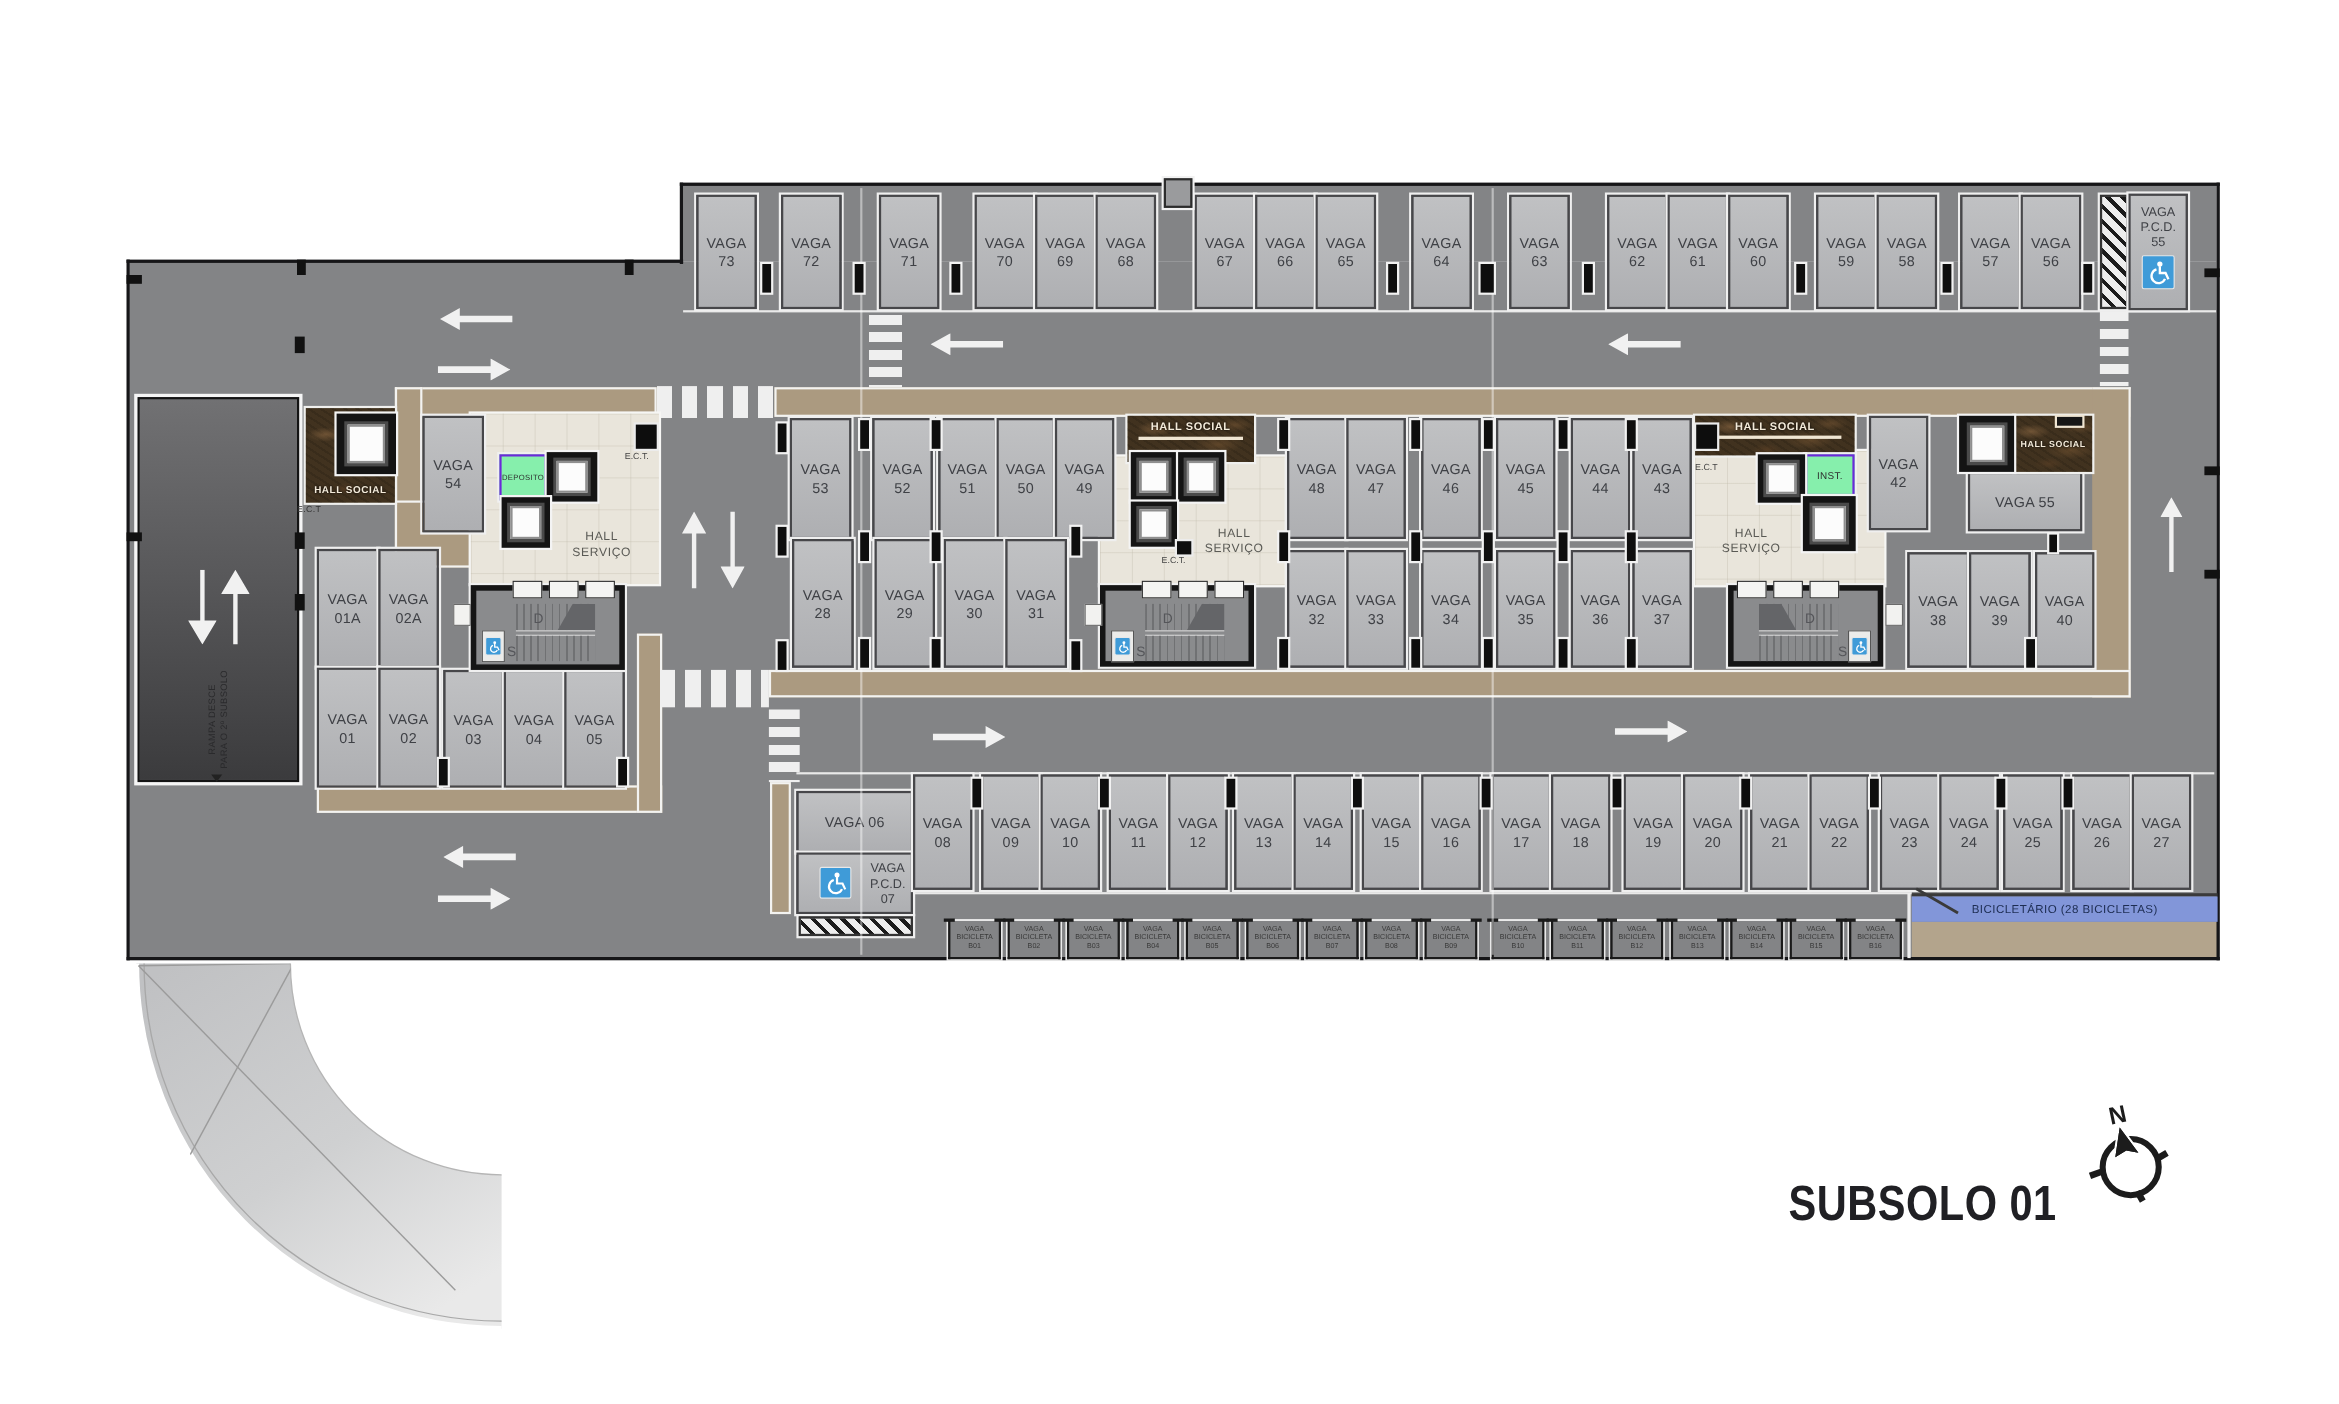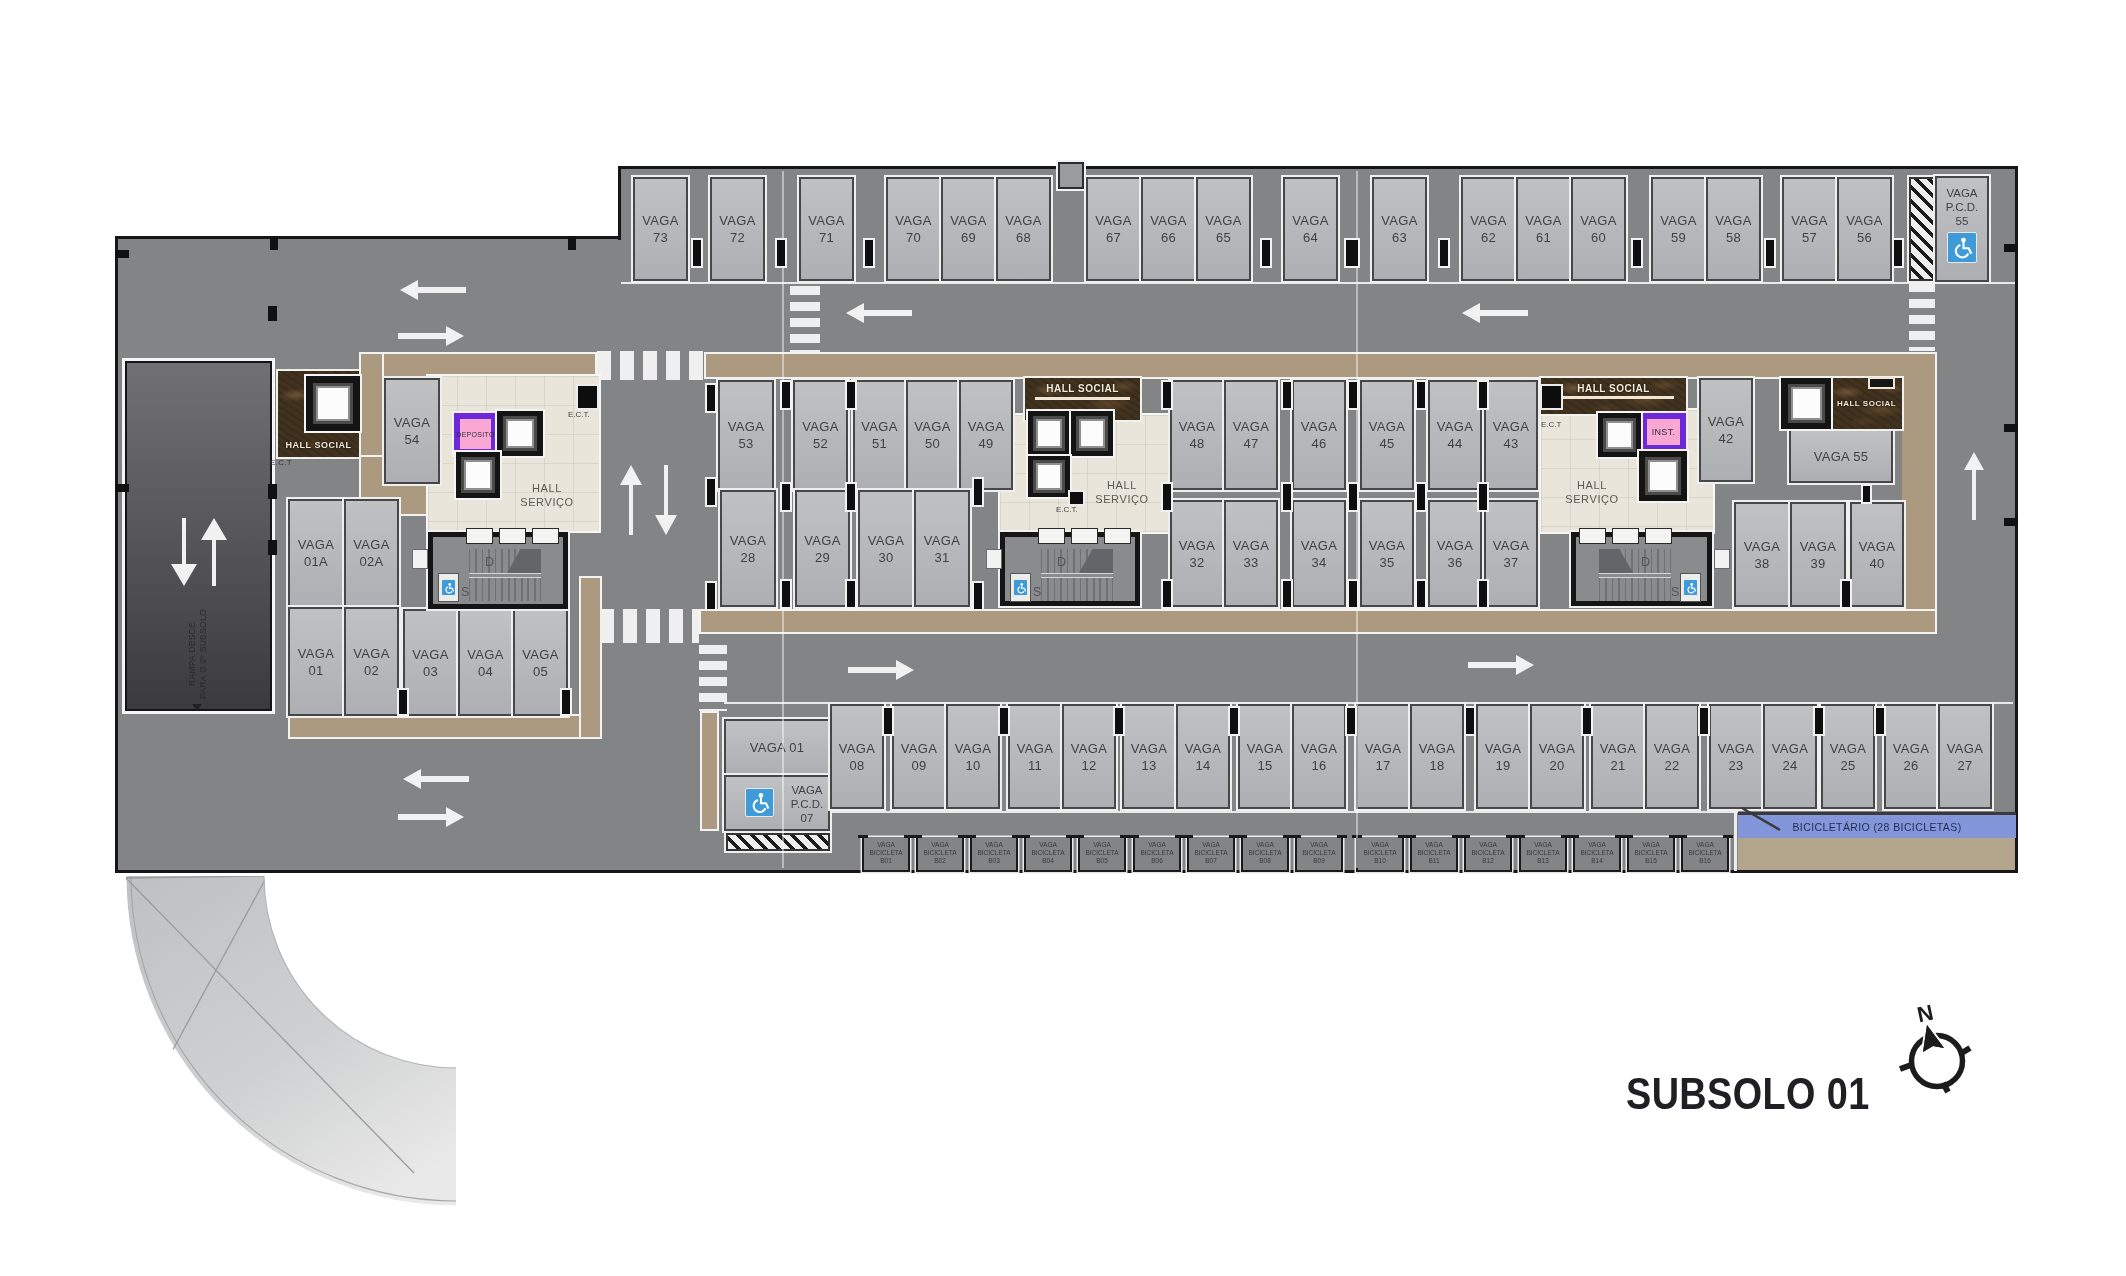--- a/index.html
+++ b/index.html
@@ -9,21 +9,21 @@
 .st{position:absolute;z-index:3;background:linear-gradient(180deg,#c0c1c3,#aeafb2);border:2px solid #47474a;box-shadow:0 0 0 2px #efefef;display:flex;align-items:center;justify-content:center;text-align:center;color:#3f4146;letter-spacing:.3px}
 .mk{position:absolute;z-index:4;background:#0e0e0e;box-shadow:0 0 0 2px #f2f2f2}
 .ab{position:absolute;z-index:4}
 .bg{position:absolute;background:#ab9a80;border:2px solid #f3f3f1;z-index:1}
 .wl{position:absolute;background:#e9e9e9;z-index:2}
 .cwv{position:absolute;z-index:2;background:repeating-linear-gradient(90deg,#efefef 0 14px,rgba(0,0,0,0) 14px 23px)}
 .cwh{position:absolute;z-index:2;background:repeating-linear-gradient(180deg,#efefef 0 9px,rgba(0,0,0,0) 9px 16px)}
 .gl{position:absolute;width:2px;background:rgba(255,255,255,.45);z-index:4}
 .hatch{position:absolute;z-index:3;background:repeating-linear-gradient(45deg,#ededed 0 6px,#1b1b1b 6px 9.5px);border:2px solid #333;box-shadow:0 0 0 2px #efefef}
 .hc{position:absolute;z-index:5;background:#3f9bd8;border:1px solid #e8e8e8;display:flex;align-items:center;justify-content:center;border-radius:2px}
-.rm{position:absolute;z-index:4;background:#f9a8d4;border:6px solid #6d28d9;box-shadow:0 0 0 2px #f0f0f0;display:flex;align-items:center;justify-content:center;color:#2f2f2f;letter-spacing:.3px}
+.rm{position:absolute;z-index:4;background:#86efac;border:2px solid #6d28d9;box-shadow:0 0 0 2px #f0f0f0;display:flex;align-items:center;justify-content:center;color:#2f2f2f;letter-spacing:.3px}
 .el{position:absolute;z-index:5;background:#141414;box-shadow:0 0 0 2px #f4f4f4;display:flex;align-items:center;justify-content:center}
 .elc{width:62%;height:64%;background:#fcfcfc;border:2px solid #8f8f8f;box-shadow:0 0 0 3px #4a4a4a}
 .ectb{position:absolute;z-index:5;background:#0d0d0d;box-shadow:0 0 0 2px #ececec}
 .swf{position:absolute;z-index:4;background:#8a8b8d;border:5px solid #151515;box-shadow:0 0 0 2px #f0f0f0}
 .sl{position:absolute;color:#55565a;font-size:12.5px;z-index:2}
 .cream{position:absolute;background:#e9e5db;box-shadow:0 0 0 2px #f6f6f4;z-index:2;background-image:linear-gradient(rgba(190,184,168,.35) 1px,transparent 1px),linear-gradient(90deg,rgba(190,184,168,.35) 1px,transparent 1px);background-size:29px 29px}
 .mb{position:absolute;z-index:4;background:#41321f;background-image:radial-gradient(ellipse 26px 10px at 22% 28%,rgba(151,112,72,.55),rgba(0,0,0,0) 65%),radial-gradient(ellipse 34px 12px at 72% 62%,rgba(124,89,52,.5),rgba(0,0,0,0) 65%),radial-gradient(ellipse 20px 8px at 45% 85%,rgba(96,66,38,.55),rgba(0,0,0,0) 65%),radial-gradient(ellipse 24px 9px at 85% 20%,rgba(140,100,60,.4),rgba(0,0,0,0) 65%),repeating-linear-gradient(33deg,rgba(0,0,0,.13) 0 2px,rgba(0,0,0,0) 2px 6px);display:flex;justify-content:center;box-shadow:0 0 0 2px #f0f0ee}
 .mbt{color:#f3ead9;letter-spacing:.5px;font-weight:bold;white-space:nowrap;text-shadow:0 0 2px #000}
 .ramp{position:absolute;z-index:2;background:linear-gradient(180deg,#717173 0%,#59595b 45%,#3b3b3d 100%);border:2px solid #141414;box-shadow:0 0 0 3px #f5f5f5}
 .rt{position:absolute;left:148px;top:643px;z-index:3;color:#2a2a2c;font-size:8.5px;line-height:11px;letter-spacing:.3px;transform:rotate(-90deg);transform-origin:center;width:100px;text-align:center}
@@ -184,21 +184,21 @@
 <div class="mk" style="left:1842px;top:581px;width:8px;height:26px"></div>
 <div class="st" style="left:288px;top:499px;width:56px;height:108px;font-size:13px;line-height:17px;">VAGA<br>01A</div>
 <div class="st" style="left:344px;top:499px;width:55px;height:108px;font-size:13px;line-height:17px;">VAGA<br>02A</div>
 <div class="st" style="left:288px;top:607px;width:56px;height:109px;font-size:13px;line-height:17px;">VAGA<br>01</div>
 <div class="st" style="left:344px;top:607px;width:55px;height:109px;font-size:13px;line-height:17px;">VAGA<br>02</div>
 <div class="st" style="left:403px;top:609px;width:55px;height:107px;font-size:13px;line-height:17px;">VAGA<br>03</div>
 <div class="st" style="left:458px;top:609px;width:55px;height:107px;font-size:13px;line-height:17px;">VAGA<br>04</div>
 <div class="st" style="left:513px;top:609px;width:55px;height:107px;font-size:13px;line-height:17px;">VAGA<br>05</div>
 <div class="mk" style="left:399px;top:690px;width:8px;height:24px"></div>
 <div class="mk" style="left:562px;top:690px;width:8px;height:24px"></div>
-<div class="st" style="left:724px;top:719px;width:106px;height:56px;font-size:13px;line-height:17px;">VAGA 01</div>
+<div class="st" style="left:724px;top:719px;width:106px;height:56px;font-size:13px;line-height:17px;">VAGA 06</div>
 <div class="st" style="left:724px;top:775px;width:106px;height:56px;font-size:13px;line-height:17px;"></div>
 <div style="position:absolute;z-index:4;left:782px;top:783px;width:50px;text-align:center;font-size:11.5px;line-height:14px;color:#3f4146">VAGA<br>P.C.D.<br>07</div>
 <div class="hc" style="left:745px;top:788px;width:29px;height:29px">
       <svg viewBox="0 0 24 24" width="23" height="23">
         <circle cx="13.5" cy="4.6" r="2.4" fill="#fff"></circle>
         <path d="M13.5 6.5 v6.2 h5.2 l2.6 5.6" stroke="#fff" stroke-width="2.1" fill="none"></path>
         <path d="M10.4 9.4 a6.4 6.4 0 1 0 7.8 8.6" stroke="#fff" stroke-width="2.1" fill="none"></path>
       </svg>
     </div>
 <div class="hatch" style="left:726px;top:833px;width:104px;height:18px"></div>

